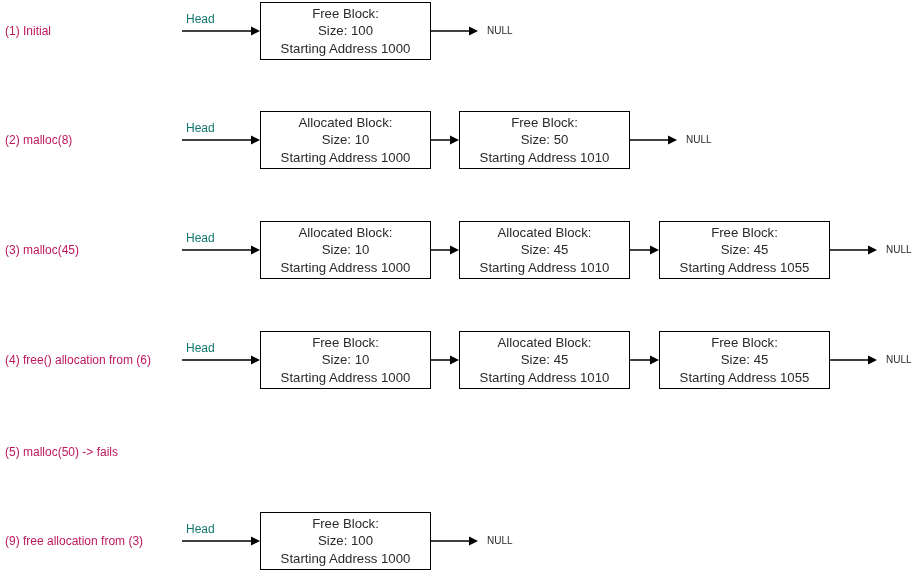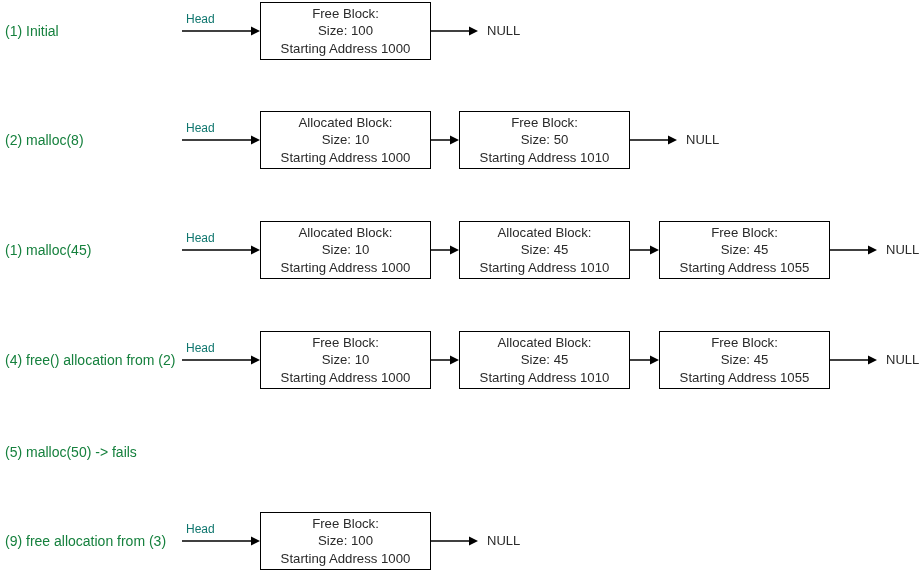--- a/index.html
+++ b/index.html
@@ -25,37 +25,37 @@
   .row {
     position: absolute;
     left: 0;
     width: 921px;
     height: 0;
   }
   .step-label {
     position: absolute;
     left: 5px;
     transform: translateY(-50%);
-    font-size: 14px;
+    font-size: 12px;
     line-height: 16px;
     white-space: nowrap;
-    color: #15803d;
+    color: #be185d;
   }
   .head-label {
     position: absolute;
     transform: translate(0, -100%);
     font-size: 12px;
     line-height: 15px;
     white-space: nowrap;
     color: #0f766e;
   }
   .null-label {
     position: absolute;
     transform: translateY(-50%);
-    font-size: 13px;
+    font-size: 10px;
     line-height: 16px;
     white-space: nowrap;
     color: #2a2a2a;
   }
   .block {
     position: absolute;
     box-sizing: border-box;
     border: 1.4px solid #000000;
     background: #ffffff;
     display: flex;
@@ -130,21 +130,21 @@
       </div>
       <div class="connector" style="left: 630px; top: 0px; width: 47px;">
         <svg width="47" height="12" viewBox="0 0 47 12">
           <line x1="0" y1="6" x2="39" y2="6" stroke="#000000" stroke-width="1.5"></line>
           <polygon points="38,1.6 47,6 38,10.4" fill="#000000"></polygon>
         </svg>
       </div>
       <div class="null-label" style="left: 686px; top: 0px;">NULL</div>
     </div>
     <div class="row" style="top: 250px;">
-      <div class="step-label">(1) malloc(45)</div>
+      <div class="step-label">(3) malloc(45)</div>
       <div class="connector" style="left: 182px; top: 0px; width: 78px;">
         <svg width="78" height="12" viewBox="0 0 78 12">
           <line x1="0" y1="6" x2="70" y2="6" stroke="#000000" stroke-width="1.5"></line>
           <polygon points="69,1.6 78,6 69,10.4" fill="#000000"></polygon>
         </svg>
       </div>
       <div class="head-label" style="left: 186px; top: -4px;">Head</div>
       <div class="block" style="left: 260px; top: -29px; width: 171px; height: 58px;">
         <span class="ln">Allocated Block:</span>
         <span class="ln">Size: 10</span>
@@ -174,21 +174,21 @@
       </div>
       <div class="connector" style="left: 830px; top: 0px; width: 47px;">
         <svg width="47" height="12" viewBox="0 0 47 12">
           <line x1="0" y1="6" x2="39" y2="6" stroke="#000000" stroke-width="1.5"></line>
           <polygon points="38,1.6 47,6 38,10.4" fill="#000000"></polygon>
         </svg>
       </div>
       <div class="null-label" style="left: 886px; top: 0px;">NULL</div>
     </div>
     <div class="row" style="top: 360px;">
-      <div class="step-label">(4) free() allocation from (2)</div>
+      <div class="step-label">(4) free() allocation from (6)</div>
       <div class="connector" style="left: 182px; top: 0px; width: 78px;">
         <svg width="78" height="12" viewBox="0 0 78 12">
           <line x1="0" y1="6" x2="70" y2="6" stroke="#000000" stroke-width="1.5"></line>
           <polygon points="69,1.6 78,6 69,10.4" fill="#000000"></polygon>
         </svg>
       </div>
       <div class="head-label" style="left: 186px; top: -4px;">Head</div>
       <div class="block" style="left: 260px; top: -29px; width: 171px; height: 58px;">
         <span class="ln">Free Block:</span>
         <span class="ln">Size: 10</span>

